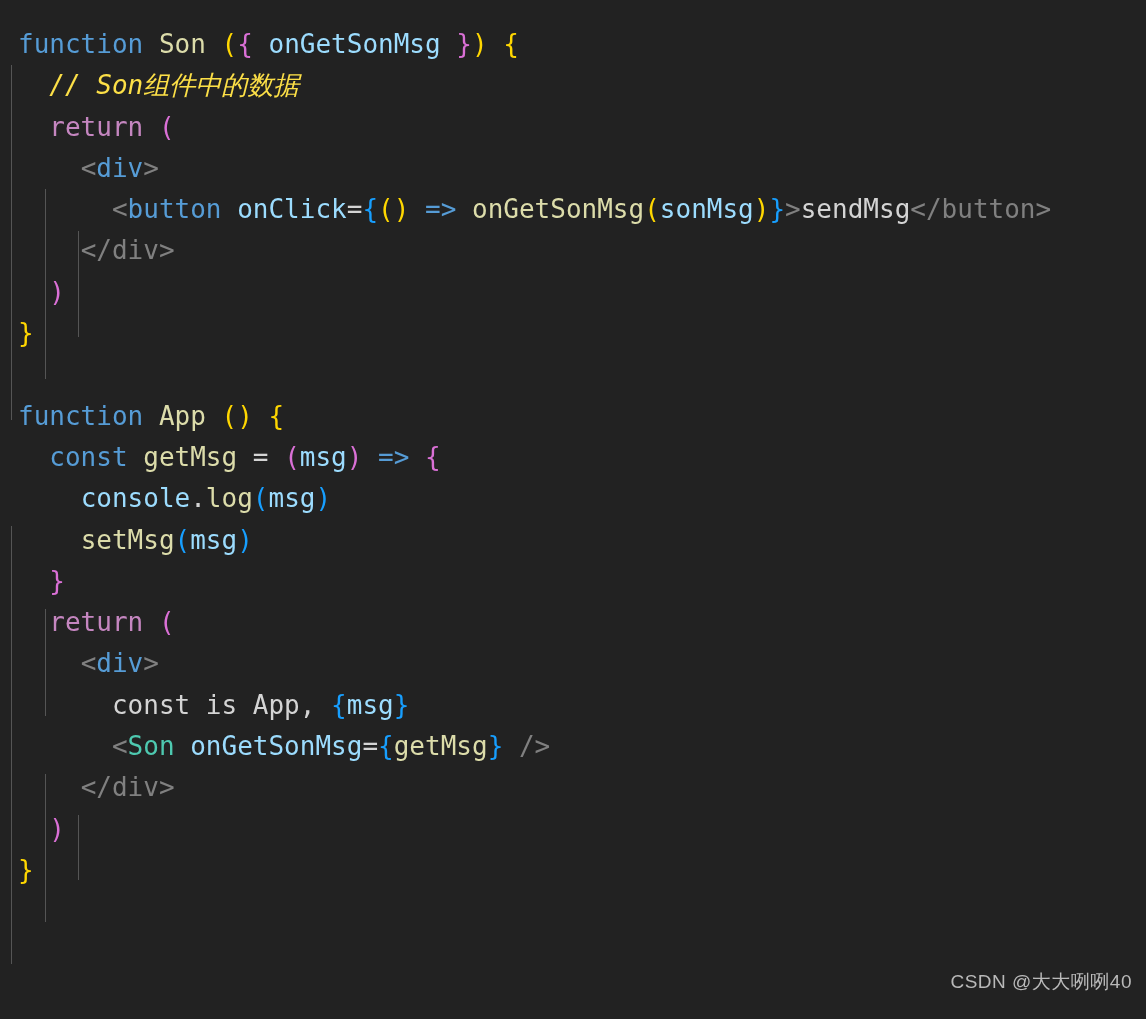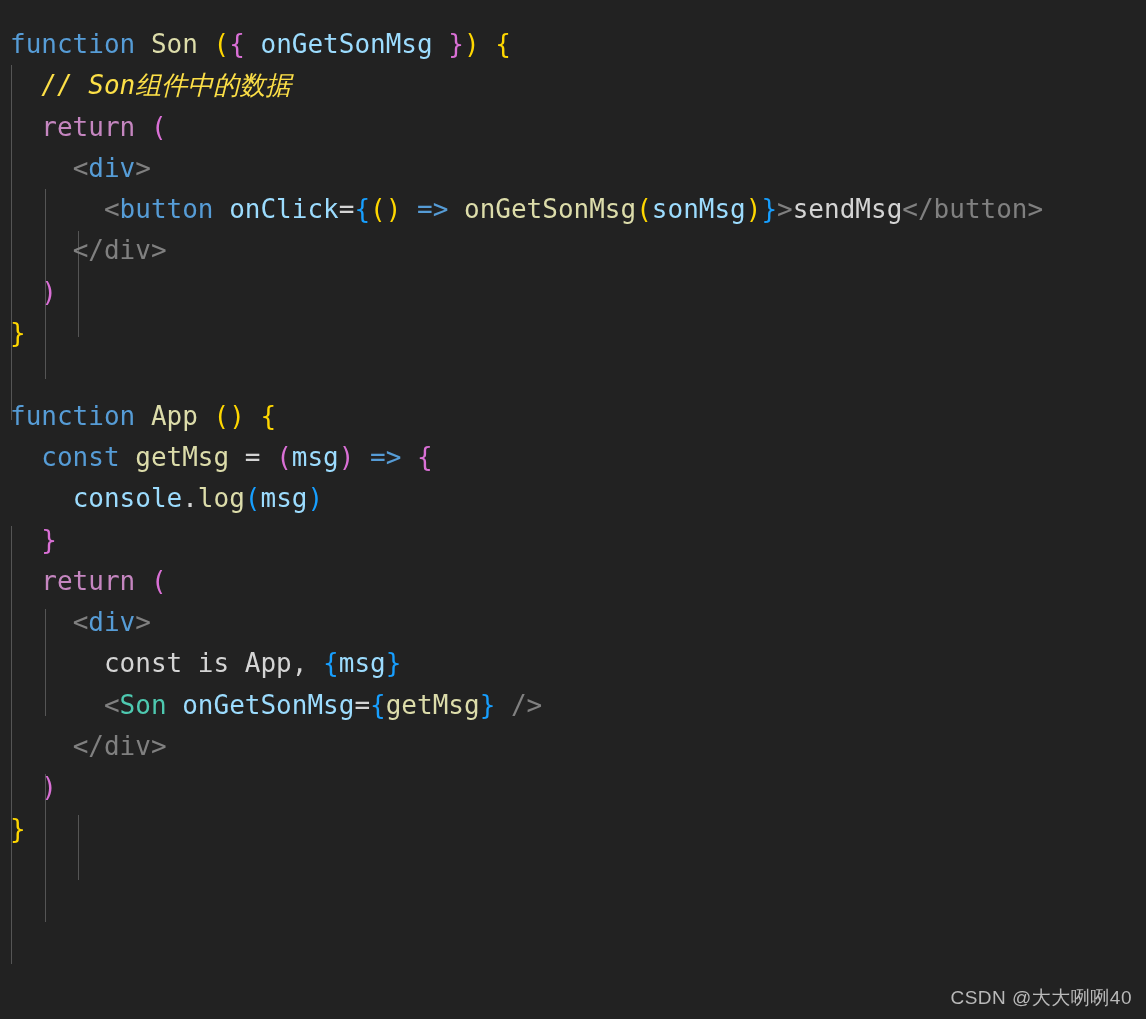--- a/index.html
+++ b/index.html
@@ -19,21 +19,21 @@
     width: 1146px;
     height: 1019px;
     background: #222222;
     padding: 0;
     box-sizing: border-box;
   }
 
   .code-lines {
     position: relative;
     padding-top: 24px;
-    padding-left: 10px;
+    padding-left: 18px;
   }
 
   .line {
     position: relative;
     height: 41.3px;
     line-height: 41.3px;
     font-size: 26px;
     letter-spacing: 0px;
     white-space: pre;
     color: #d4d4d4;
@@ -66,21 +66,21 @@
   .t-tagb    { color: #808080; }  
   .t-op      { color: #D4D4D4; }  
   .t-arrow   { color: #569CD6; }  
   .t-b-y     { color: #FFD700; }  
   .t-b-m     { color: #DA70D6; }  
   .t-b-b     { color: #179FFF; }  
 
   #watermark {
     position: absolute;
     right: 14px;
-    bottom: 8px;
+    bottom: 24px;
     font-family: "Liberation Sans", "DejaVu Sans", sans-serif;
     font-size: 19px;
     color: #b9b9b9;
     letter-spacing: 0.5px;
     white-space: pre;
   }
 </style>
 </head>
 <body>
 
@@ -118,20 +118,21 @@
 
     <div class="line"> </div>
 
     <div class="line"><span class="t-kw">function</span> <span class="t-fn">App</span> <span class="t-b-y">()</span> <span class="t-b-y">{</span></div>
 
 
     <div class="line">  <span class="t-kw">const</span> <span class="t-fn">getMsg</span> <span class="t-op">=</span> <span class="t-b-m">(</span><span class="t-var">msg</span><span class="t-b-m">)</span> <span class="t-arrow">=&gt;</span> <span class="t-b-m">{</span></div>
 
     <div class="line">    <span class="t-var">console</span><span class="t-op">.</span><span class="t-fn">log</span><span class="t-b-b">(</span><span class="t-var">msg</span><span class="t-b-b">)</span></div>
 
+    <div class="line">    <span class="t-fn">setMsg</span><span class="t-b-b">(</span><span class="t-var">msg</span><span class="t-b-b">)</span></div>
 
     <div class="line">  <span class="t-b-m">}</span></div>
 
     <div class="line">  <span class="t-ctrl">return</span> <span class="t-b-m">(</span></div>
 
     <div class="line">    <span class="t-tagb">&lt;</span><span class="t-kw">div</span><span class="t-tagb">&gt;</span></div>
 
     <div class="line">      <span class="t-txt">const is App, </span><span class="t-b-b">{</span><span class="t-var">msg</span><span class="t-b-b">}</span></div>
 
     <div class="line">      <span class="t-tagb">&lt;</span><span class="t-comp">Son</span> <span class="t-var">onGetSonMsg</span><span class="t-op">=</span><span class="t-b-b">{</span><span class="t-fn">getMsg</span><span class="t-b-b">}</span> <span class="t-tagb">/&gt;</span></div>

